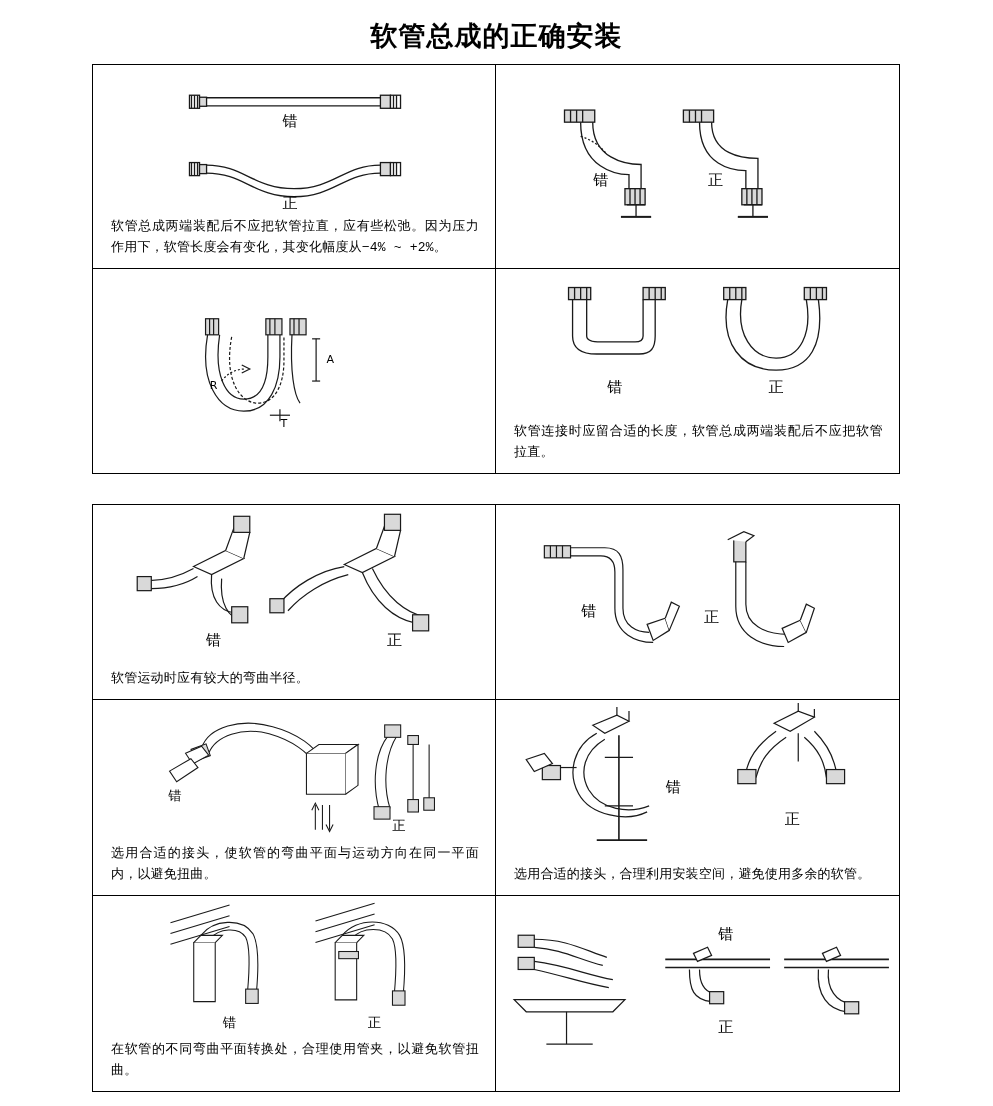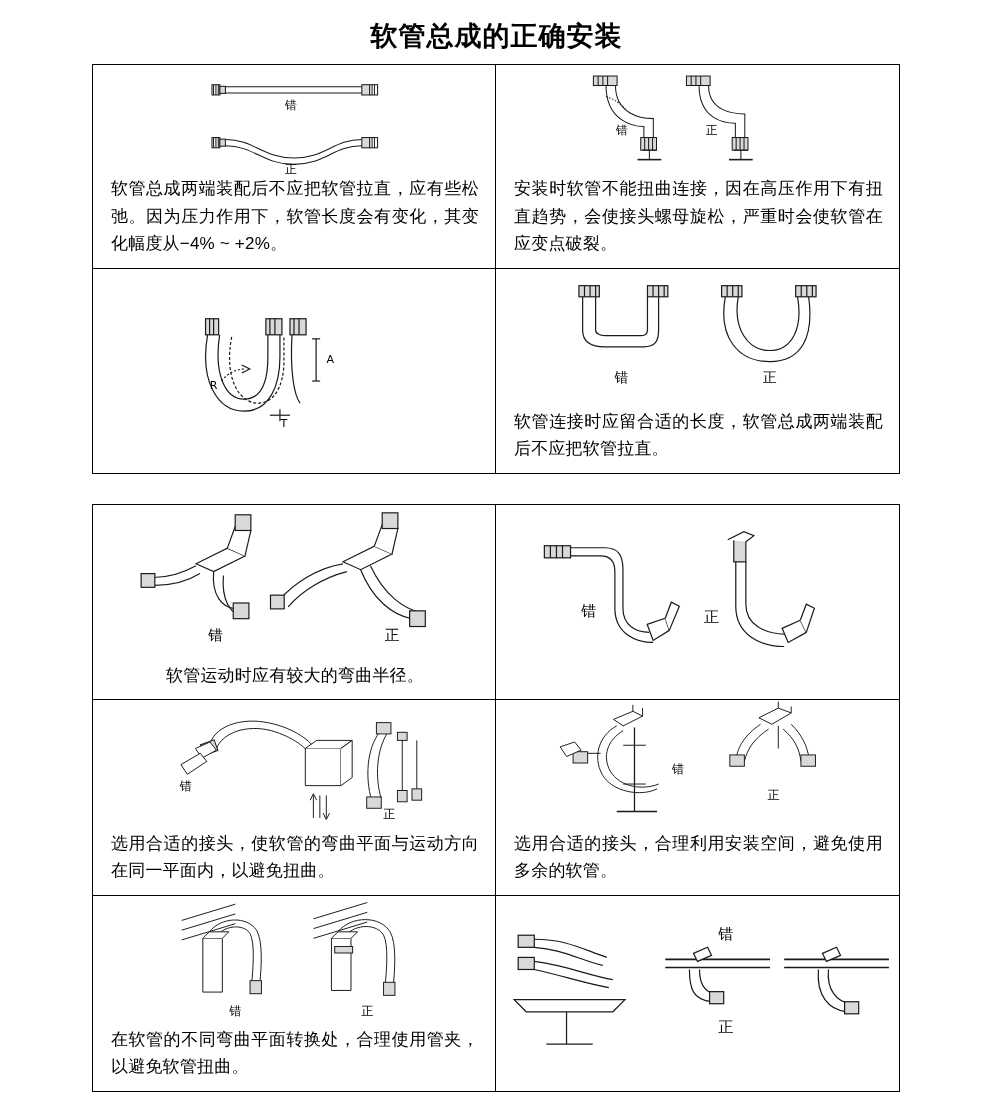--- a/index.html
+++ b/index.html
@@ -49,24 +49,24 @@
   #grid-bottom .cell.rb { border-bottom: 1.6px solid #000; }
   #grid-bottom .cell.c1 { border-right: 1.6px solid #000; }
 
   .figure {
     flex: 1 1 auto;
     position: relative;
     overflow: hidden;
   }
   .figure svg { display: block; width: 100%; height: 100%; }
   .caption {
-    font-size: 17px;
+    font-size: 13px;
     line-height: 1.62;
     padding: 0 16px 10px 18px;
-    font-family: Liberation Sans, sans-serif;
+    font-family: Liberation Mono, monospace;
     text-align: justify;
     letter-spacing: 0.2px;
   }
   .caption.tight { padding-bottom: 6px; }
   .mark {
     font-family: "DejaVu Sans", sans-serif;
     font-size: 15px;
   }
   .dim { font-size: 11px; font-family: "DejaVu Sans", sans-serif; }
 </style>
@@ -144,21 +144,20 @@
             <line x1="254" y1="92" x2="254" y2="108"></line>
             <line x1="259" y1="92" x2="259" y2="108"></line>
           <path d="M246 108 H264"></path>
           <line x1="255" y1="108" x2="255" y2="120"></line>
           <path d="M240 120 H270" stroke-width="2"></path>
         </g>
         <text class="mark" x="104" y="88" text-anchor="middle" font-size="14" fill="#000">错</text>
         <text class="mark" x="218" y="88" text-anchor="middle" font-size="14" fill="#000">正</text>
       </svg>
     </div>
-    <div class="caption">安装时软管不能扭曲连接，因在高压作用下有扭直趋势，会使接头螺母旋松，严重时会使软管在应变点破裂。</div>
   </div>
 
   <div class="cell c1">
     <div class="figure">
       <svg viewBox="0 0 400 120" preserveAspectRatio="xMidYMid meet">
         <g fill="none" stroke="#1a1a1a" stroke-width="1.2">
 
           <rect x="112" y="8" width="13" height="16" fill="#d9d9d9"></rect>
           <line x1="116" y1="8" x2="116" y2="24"></line>
             <line x1="120" y1="8" x2="120" y2="24"></line>
@@ -250,21 +249,21 @@
           <path d="M254 68 C 230 74, 208 88, 194 104"></path>
           <rect x="176" y="92" width="14" height="14" fill="#d9d9d9"></rect>
           <path d="M268 66 C 280 96, 300 112, 320 116"></path>
           <path d="M278 62 C 292 92, 312 106, 330 110"></path>
           <rect x="318" y="108" width="16" height="16" fill="#d9d9d9"></rect>
         </g>
         <text class="mark" x="120" y="138" text-anchor="middle" font-size="14" fill="#000">错</text>
         <text class="mark" x="300" y="138" text-anchor="middle" font-size="14" fill="#000">正</text>
       </svg>
     </div>
-    <div class="caption" style="text-align:center">软管运动时应有较大的弯曲半径。</div>
+    <div class="caption" style="text-align:left">软管运动时应有较大的弯曲半径。</div>
   </div>
 
   <div class="cell rb">
     <div class="figure">
       <svg viewBox="0 0 400 160" preserveAspectRatio="xMidYMid meet">
         <g fill="none" stroke="#1a1a1a" stroke-width="1.2">
 
           <rect x="48" y="24" width="26" height="12" fill="#d9d9d9"></rect>
           <line x1="54" y1="24" x2="54" y2="36"></line>
             <line x1="60" y1="24" x2="60" y2="36"></line>

